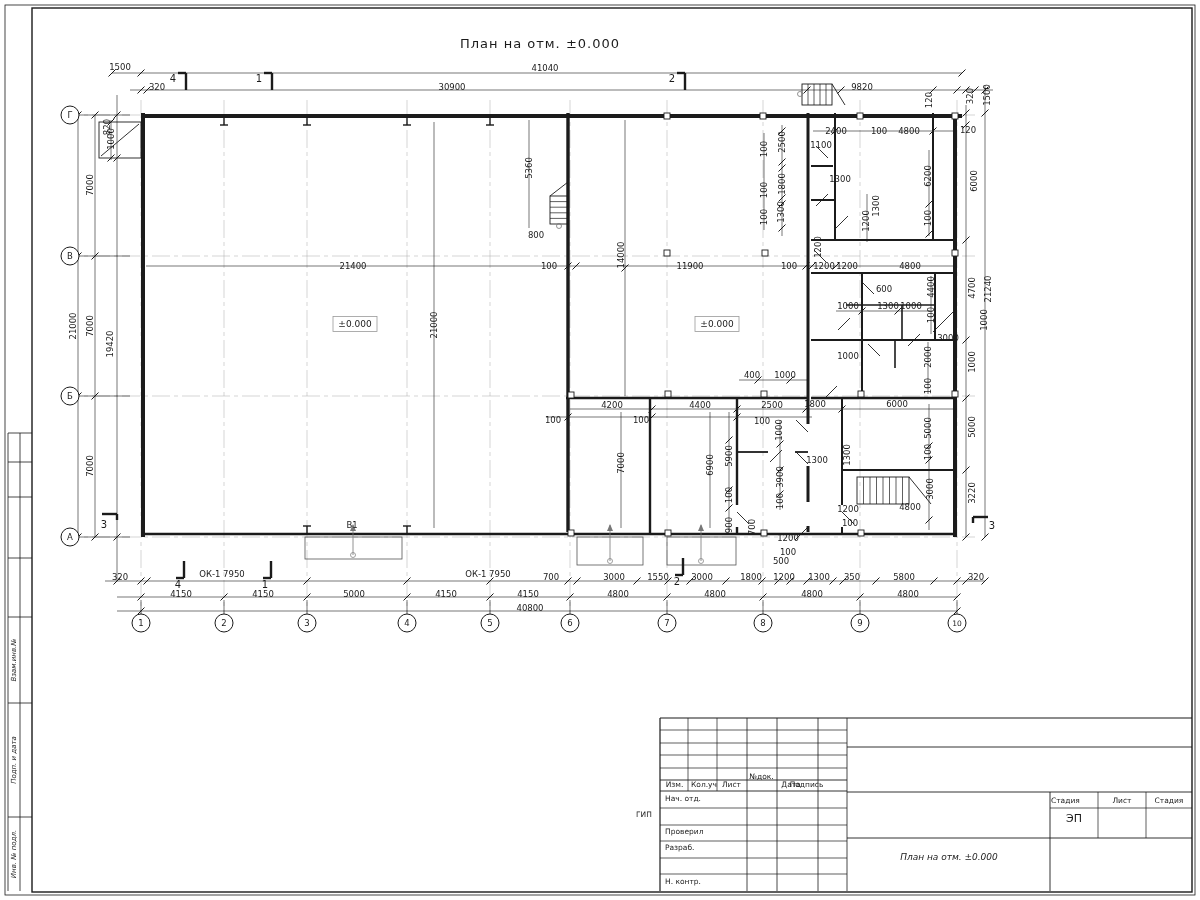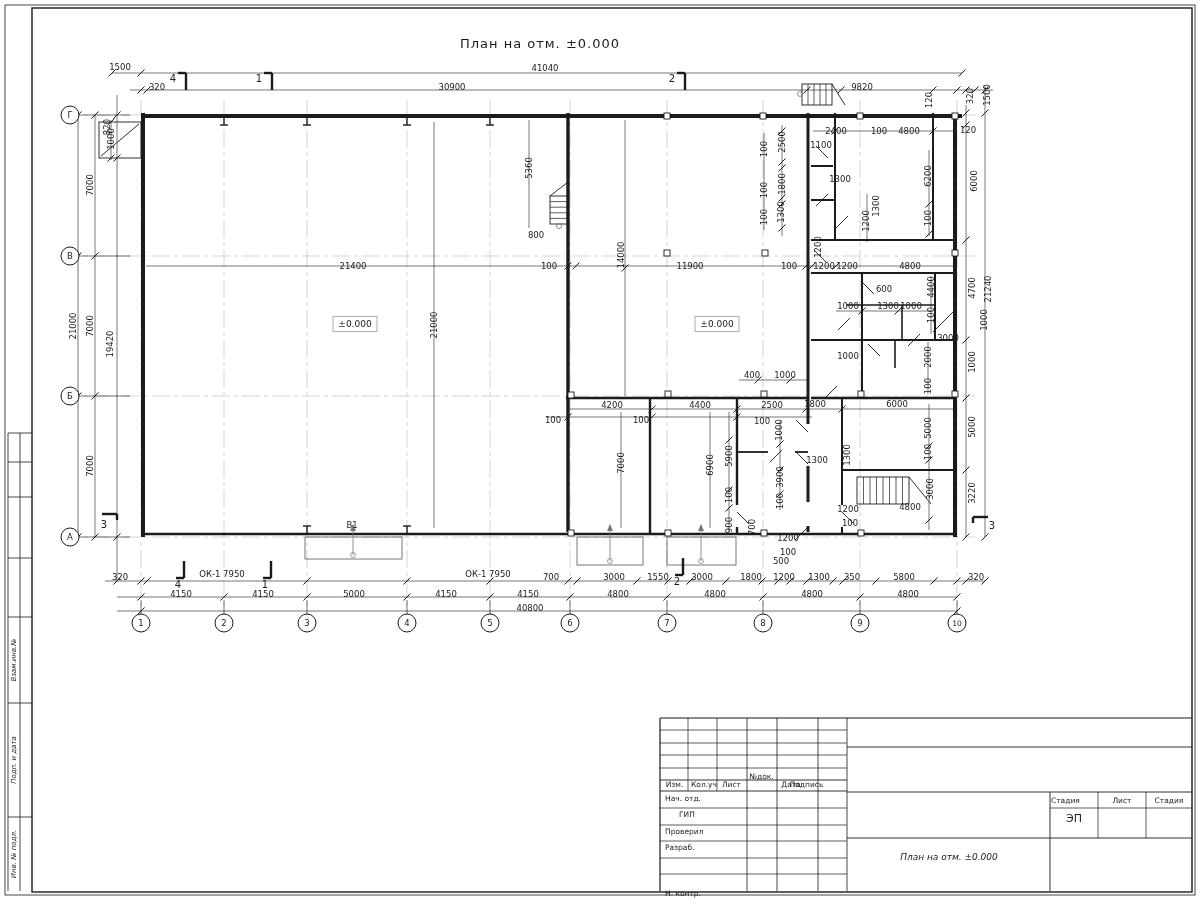--- a/index.html
+++ b/index.html
@@ -517,24 +517,24 @@
   <div class="txt stamp" style="left:14px;top:854px;">Инв. № подл.</div>
 
   <div class="txt tb" style="left:661px;top:780px;width:27px;">Изм.</div>
   <div class="txt tb" style="left:687px;top:780px;width:34px;">Кол.уч</div>
   <div class="txt tb" style="left:716px;top:780px;width:31px;">Лист</div>
   <div class="txt tb" style="left:746px;top:772px;width:31px;">№док.</div>
   <div class="txt tb" style="left:776px;top:780px;width:61px;">Подпись</div>
   <div class="txt tb" style="left:776px;top:780px;width:30px;">Дата</div>
 
   <div class="txt tb tb-left" style="left:665px;top:794px;width:96px;">Нач. отд.</div>
-  <div class="txt tb tb-left" style="left:679px;top:810px;width:80px;">ГИП</div>
+  <div class="txt tb tb-left" style="left:636px;top:810px;width:80px;">ГИП</div>
   <div class="txt tb tb-left" style="left:665px;top:827px;width:92px;">Проверил</div>
   <div class="txt tb tb-left" style="left:665px;top:843px;width:60px;">Разраб.</div>
   <div class="txt tb tb-left" style="left:665px;top:860px;width:80px;"></div>
-  <div class="txt tb tb-left" style="left:665px;top:877px;width:80px;margin-top:12px;">Н. контр.</div>
+  <div class="txt tb tb-left" style="left:665px;top:877px;width:80px;">Н. контр.</div>
 
   <div class="txt tb" style="left:1051px;top:796px;width:26px;">Стадия</div>
   <div class="txt tb" style="left:1099px;top:796px;width:46px;">Лист</div>
   <div class="txt tb" style="left:1147px;top:796px;width:44px;">Стадия</div>
   <div class="txt tb stage-val" style="left:1051px;top:812px;width:46px;">ЭП</div>
   <div class="txt tb doc-title" style="left:850px;top:852px;width:198px;">План на отм. ±0.000</div>
 </div>
 
 </body></html>

